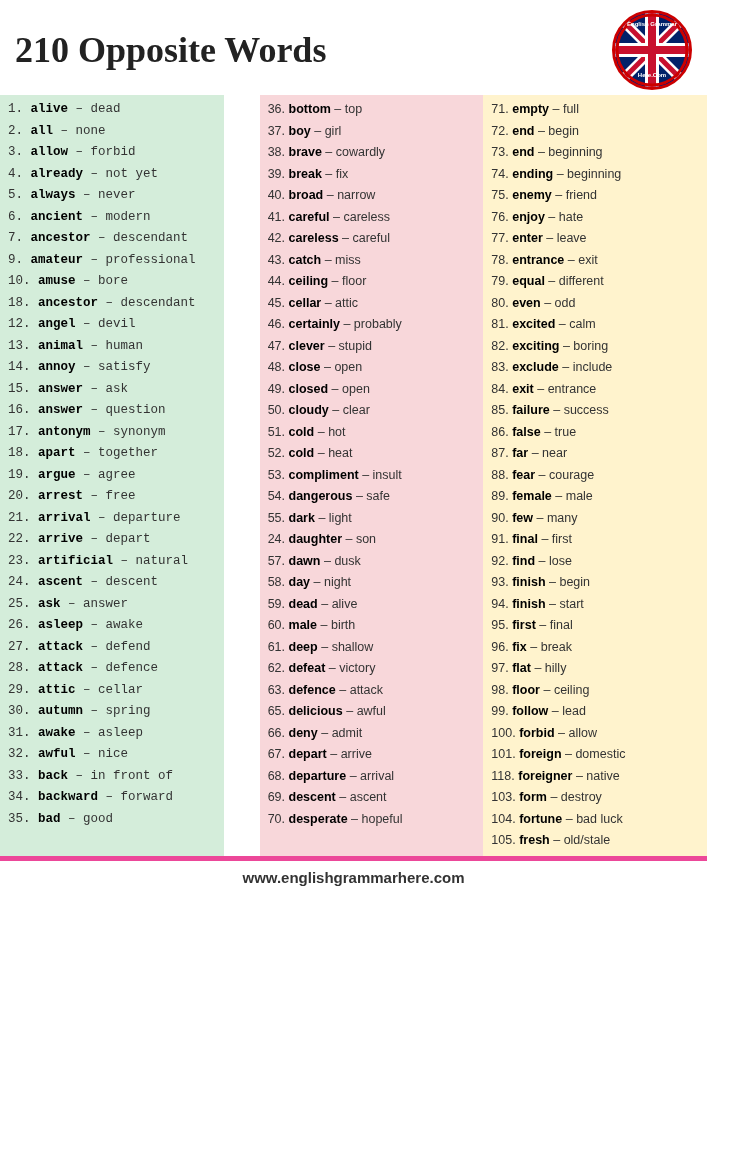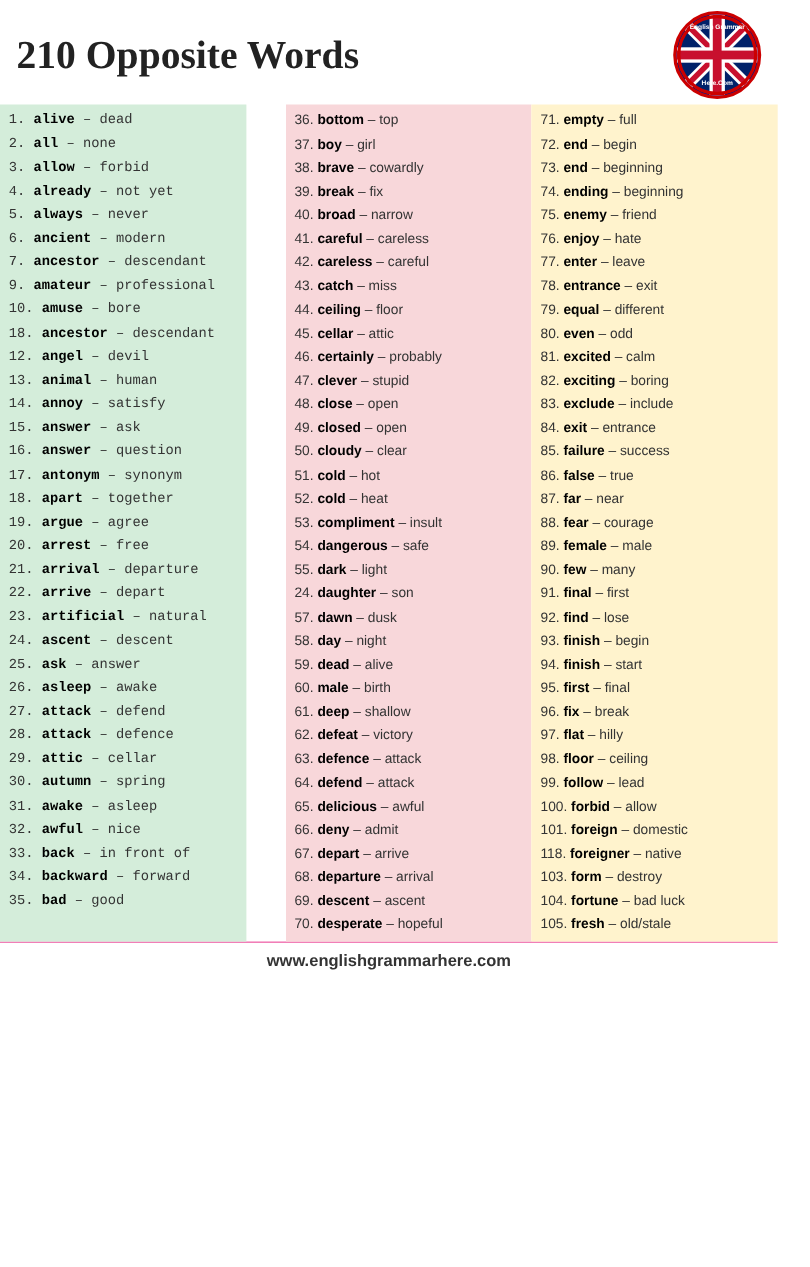--- a/index.html
+++ b/index.html
@@ -66,21 +66,21 @@
       color: #333;
       font-weight: normal;
     }
     .footer {
       background: #fff;
       text-align: center;
       padding: 8px 0 6px 0;
       font-size: 15px;
       color: #333;
       font-weight: bold;
-      border-top: 1px solid #ec4899;
+      border-top: 5px solid #ec4899;
     }
   </style>
 </head>
 <body>
 
 <div class="page">
   <div class="header">
     <h1 class="title">210 Opposite Words</h1>
     <div class="flag-circle">
       <svg width="74" height="74" viewBox="0 0 74 74">
@@ -166,21 +166,20 @@
         <div class="word-item"><span class="word-num">54. </span><span class="word-bold">dangerous</span><span class="word-opp"> – </span><span class="word-opp">safe</span></div>
         <div class="word-item"><span class="word-num">55. </span><span class="word-bold">dark</span><span class="word-opp"> – </span><span class="word-opp">light</span></div>
         <div class="word-item"><span class="word-num">24. </span><span class="word-bold">daughter</span><span class="word-opp"> – </span><span class="word-opp">son</span></div>
         <div class="word-item"><span class="word-num">57. </span><span class="word-bold">dawn</span><span class="word-opp"> – </span><span class="word-opp">dusk</span></div>
         <div class="word-item"><span class="word-num">58. </span><span class="word-bold">day</span><span class="word-opp"> – </span><span class="word-opp">night</span></div>
         <div class="word-item"><span class="word-num">59. </span><span class="word-bold">dead</span><span class="word-opp"> – </span><span class="word-opp">alive</span></div>
         <div class="word-item"><span class="word-num">60. </span><span class="word-bold">male</span><span class="word-opp"> – </span><span class="word-opp">birth</span></div>
         <div class="word-item"><span class="word-num">61. </span><span class="word-bold">deep</span><span class="word-opp"> – </span><span class="word-opp">shallow</span></div>
         <div class="word-item"><span class="word-num">62. </span><span class="word-bold">defeat</span><span class="word-opp"> – </span><span class="word-opp">victory</span></div>
         <div class="word-item"><span class="word-num">63. </span><span class="word-bold">defence</span><span class="word-opp"> – </span><span class="word-opp">attack</span></div>
-        <div class="word-item"><span class="word-num">64. </span><span class="word-bold">defend</span><span class="word-opp"> – </span><span class="word-opp">attack</span></div>
         <div class="word-item"><span class="word-num">65. </span><span class="word-bold">delicious</span><span class="word-opp"> – </span><span class="word-opp">awful</span></div>
         <div class="word-item"><span class="word-num">66. </span><span class="word-bold">deny</span><span class="word-opp"> – </span><span class="word-opp">admit</span></div>
         <div class="word-item"><span class="word-num">67. </span><span class="word-bold">depart</span><span class="word-opp"> – </span><span class="word-opp">arrive</span></div>
         <div class="word-item"><span class="word-num">68. </span><span class="word-bold">departure</span><span class="word-opp"> – </span><span class="word-opp">arrival</span></div>
         <div class="word-item"><span class="word-num">69. </span><span class="word-bold">descent</span><span class="word-opp"> – </span><span class="word-opp">ascent</span></div>
         <div class="word-item"><span class="word-num">70. </span><span class="word-bold">desperate</span><span class="word-opp"> – </span><span class="word-opp">hopeful</span></div>
       </div>
       <div class="col" style="background: rgb(255, 243, 205);">
         <div class="word-item"><span class="word-num">71. </span><span class="word-bold">empty</span><span class="word-opp"> – </span><span class="word-opp">full</span></div>
         <div class="word-item"><span class="word-num">72. </span><span class="word-bold">end</span><span class="word-opp"> – </span><span class="word-opp">begin</span></div>

